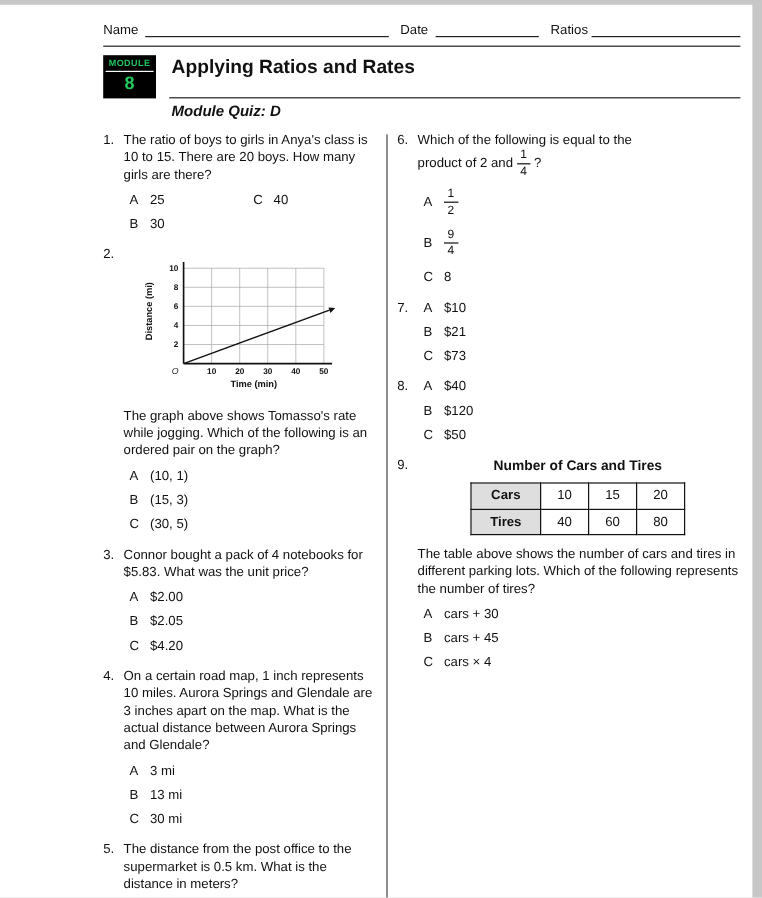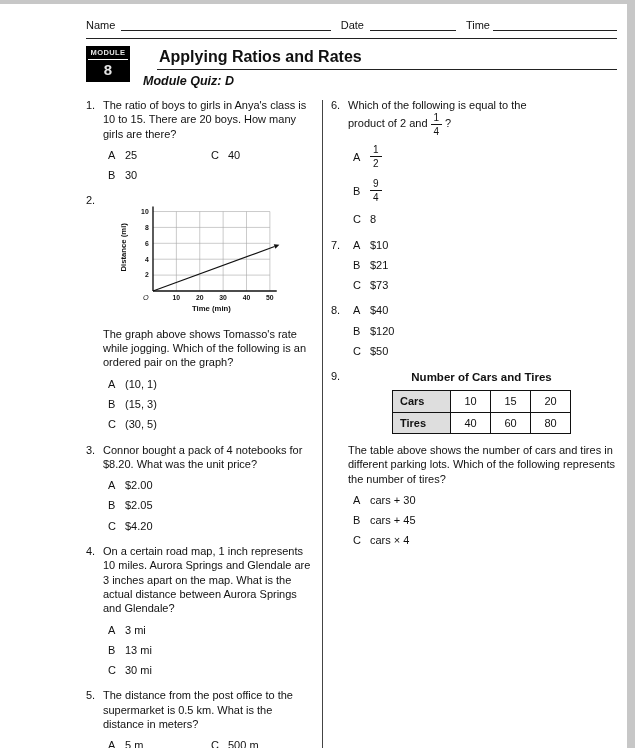--- a/index.html
+++ b/index.html
@@ -20,25 +20,25 @@
   }
   
   .hdr { display:flex; align-items:flex-end; font-size:11px; }
   .blank { border-bottom:1px solid #222; height:13px; }
   .blank.name  { flex:1; margin:0 10px 0 6px; }
   .blank.date  { width:86px; margin:0 10px 0 6px; }
   .blank.class { width:124px; margin-left:3px; }
   .hdr-rule { border-bottom:1px solid #222; margin-top:7px; }
   
   .title-block { display:flex; margin-top:7px; }
-  .module-box { width:44px; height:36px; background:#000; color:#e5e5e5; text-align:center; padding-top:2px; flex:none; }
+  .module-box { width:44px; height:36px; background:#000; color:#22c55e; text-align:center; padding-top:2px; flex:none; }
   .module-word { font-size:7.5px; font-weight:bold; letter-spacing:.4px; border-bottom:1px solid #fff; padding-bottom:2px; margin:0 2px; }
   .module-num { font-size:15px; font-weight:bold; line-height:1.3; }
   .title-right { flex:1; margin-left:11px; }
-  .page-title { font-size:16px; font-weight:bold; padding:2px 0 3px 2px; border-bottom:1.5px solid #222;margin-left:16px; }
+  .page-title { font-size:16px; font-weight:bold; padding:2px 0 15px 2px; border-bottom:1.5px solid #222; }
   .subtitle { font-size:12.5px; font-weight:bold; font-style:italic; margin:4px 0 0 2px; }
   
   .columns { display:flex; margin-top:10px; }
   .col-left { width:228px; flex:none; }
   .col-divider { width:1px; background:#444; margin:2px 8px 0 8px; flex:none; }
   .col-right { flex:1; padding-right:2px; }
   
   .question { font-size:11px; line-height:1.3; margin-bottom:5px; }
   .q-row { display:flex; }
   .q-num { width:17px; flex:none; }
@@ -55,33 +55,33 @@
   .frac .fn { border-bottom:1px solid #111; padding:0 3px 1px; }
   .frac .fd { padding-top:1px; }
   .frac.inline { margin:0 3px; }
   
   .graph-wrap { margin:2px 0 8px 14px; }
   #jog-graph text { font-family:"Liberation Sans", sans-serif; fill:#111; }
   
   .table-title { font-weight:bold; font-size:11.5px; text-align:center; margin:1px 0 5px; }
   table.ct { border-collapse:collapse; margin:0 auto 9px; }
   .ct td { border:1.2px solid #111; font-size:11px; padding:3px 7px; text-align:center; min-width:40px; }
-  .ct td.lbl { font-weight:bold; text-align:left; background:#dedede; min-width:58px;margin-top:16px; }
+  .ct td.lbl { font-weight:bold; text-align:center; background:#dedede; min-width:58px;margin-top:16px; }
 </style>
 </head>
 <body>
 
 <div class="page">
 
   <div class="hdr">
     <span>Name</span>
     <span class="blank name"></span>
     <span>Date</span>
     <span class="blank date"></span>
-    <span>Time</span>
+    <span>Ratios</span>
     <span class="blank class"></span>
   </div>
   <div class="hdr-rule"></div>
 
   <div class="title-block">
     <div class="module-box">
       <div class="module-word">MODULE</div>
       <div class="module-num">8</div>
     </div>
     <div class="title-right">
@@ -168,21 +168,21 @@
                 </div>
             </div>
           </div>
         </div>
       </div>
 
       <div class="question">
         <div class="q-row">
           <span class="q-num">3.</span>
           <div class="q-body">
-            <p class="q-text">Connor bought a pack of 4 notebooks for $8.20. What was the unit price?</p>
+            <p class="q-text">Connor bought a pack of 4 notebooks for $5.83. What was the unit price?</p>
             <div class="opts">
               <div class="opt">
                   <span class="opt-letter">A</span>
                   <span>$2.00</span>
                 </div>
               <div class="opt">
                   <span class="opt-letter">B</span>
                   <span>$2.05</span>
                 </div>
               <div class="opt">

